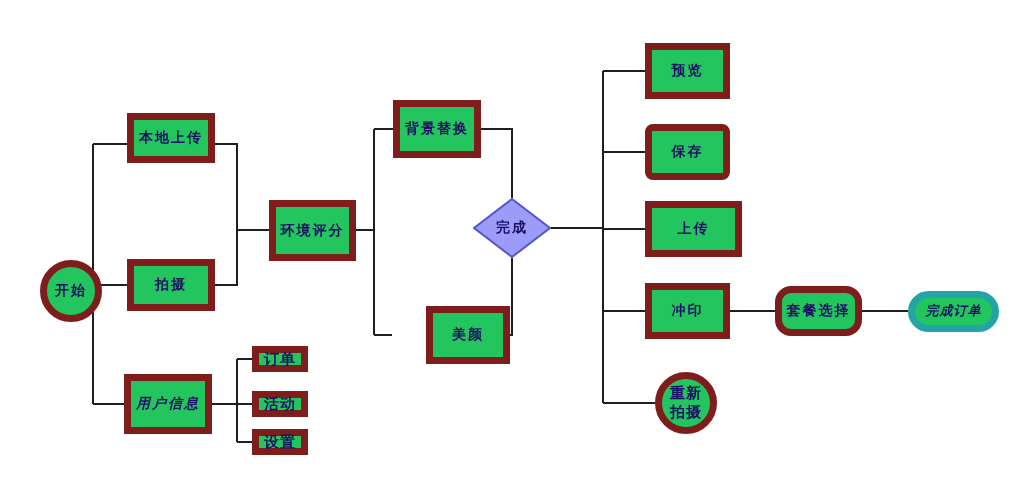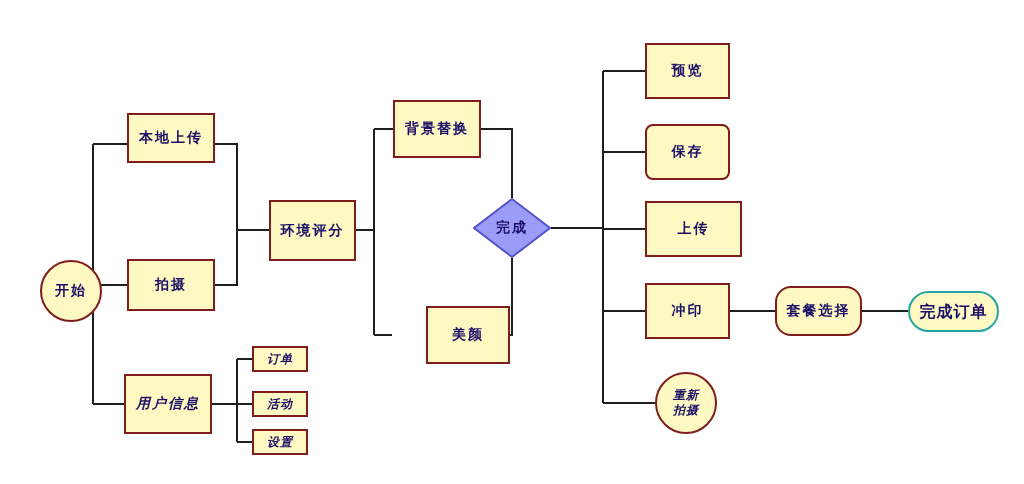--- a/index.html
+++ b/index.html
@@ -20,40 +20,40 @@
     fill: none;
     stroke: #1f1f1f;
     stroke-width: 2;
   }
   .node {
     position: absolute;
     box-sizing: border-box;
     display: flex;
     align-items: center;
     justify-content: center;
-    background: #fef9c3;
-    border: 2px solid #7f1d1d;
+    background: #22c55e;
+    border: 7px solid #7f1d1d;
     color: #1c1066;
     font-weight: bold;
     font-size: 14px;
     letter-spacing: 2px;
     text-align: center;
     line-height: 1.25;
   }
   .node.small {
-    font-size: 12px;
+    font-size: 15px;
     letter-spacing: 1px;
-    font-style: italic;
   }
   .node.circle { border-radius: 50%; }
   .node.pill {
     border-radius: 21px;
     border-color: #23a5a5;
-    font-size: 16px;
+    font-size: 13px;
     letter-spacing: 1px;
+    font-style: italic;
   }
   .node.diamond-wrap {
     background: transparent;
     border: none;
   }
   .diamond-wrap svg { position: absolute; left: 0; top: 0; }
   .diamond-wrap .diamond-label {
     position: absolute;
     inset: 0;
     display: flex;

